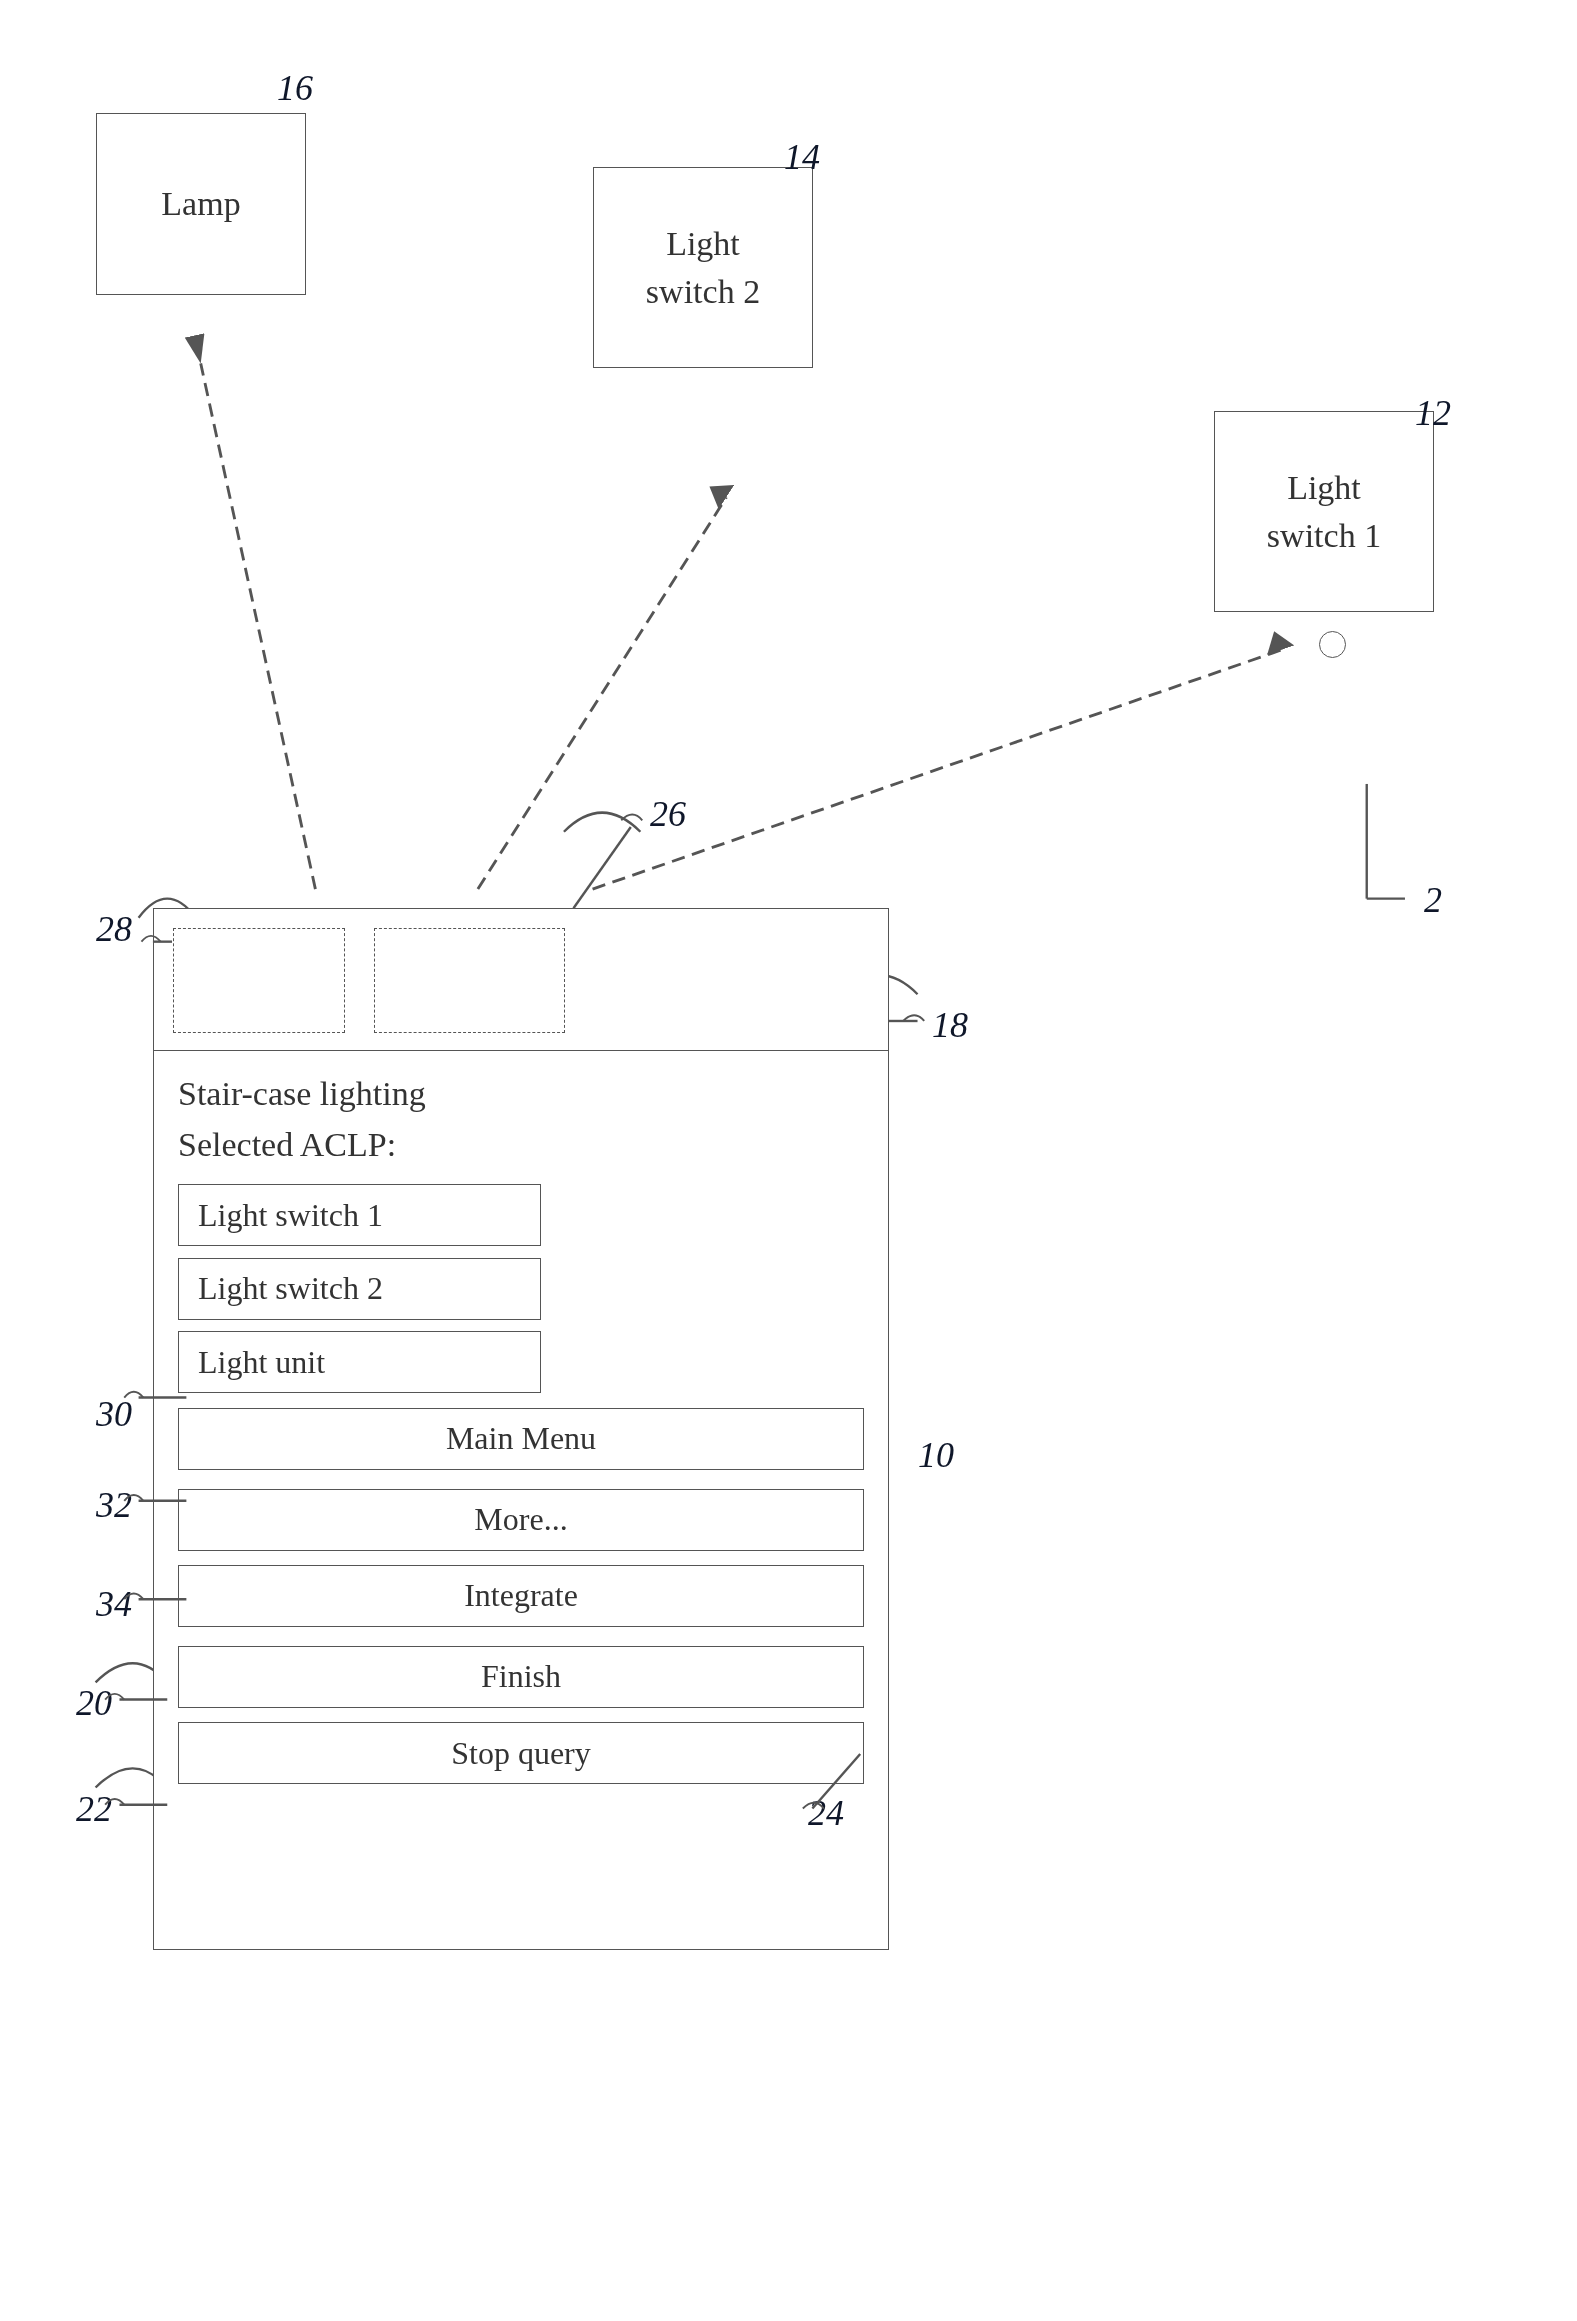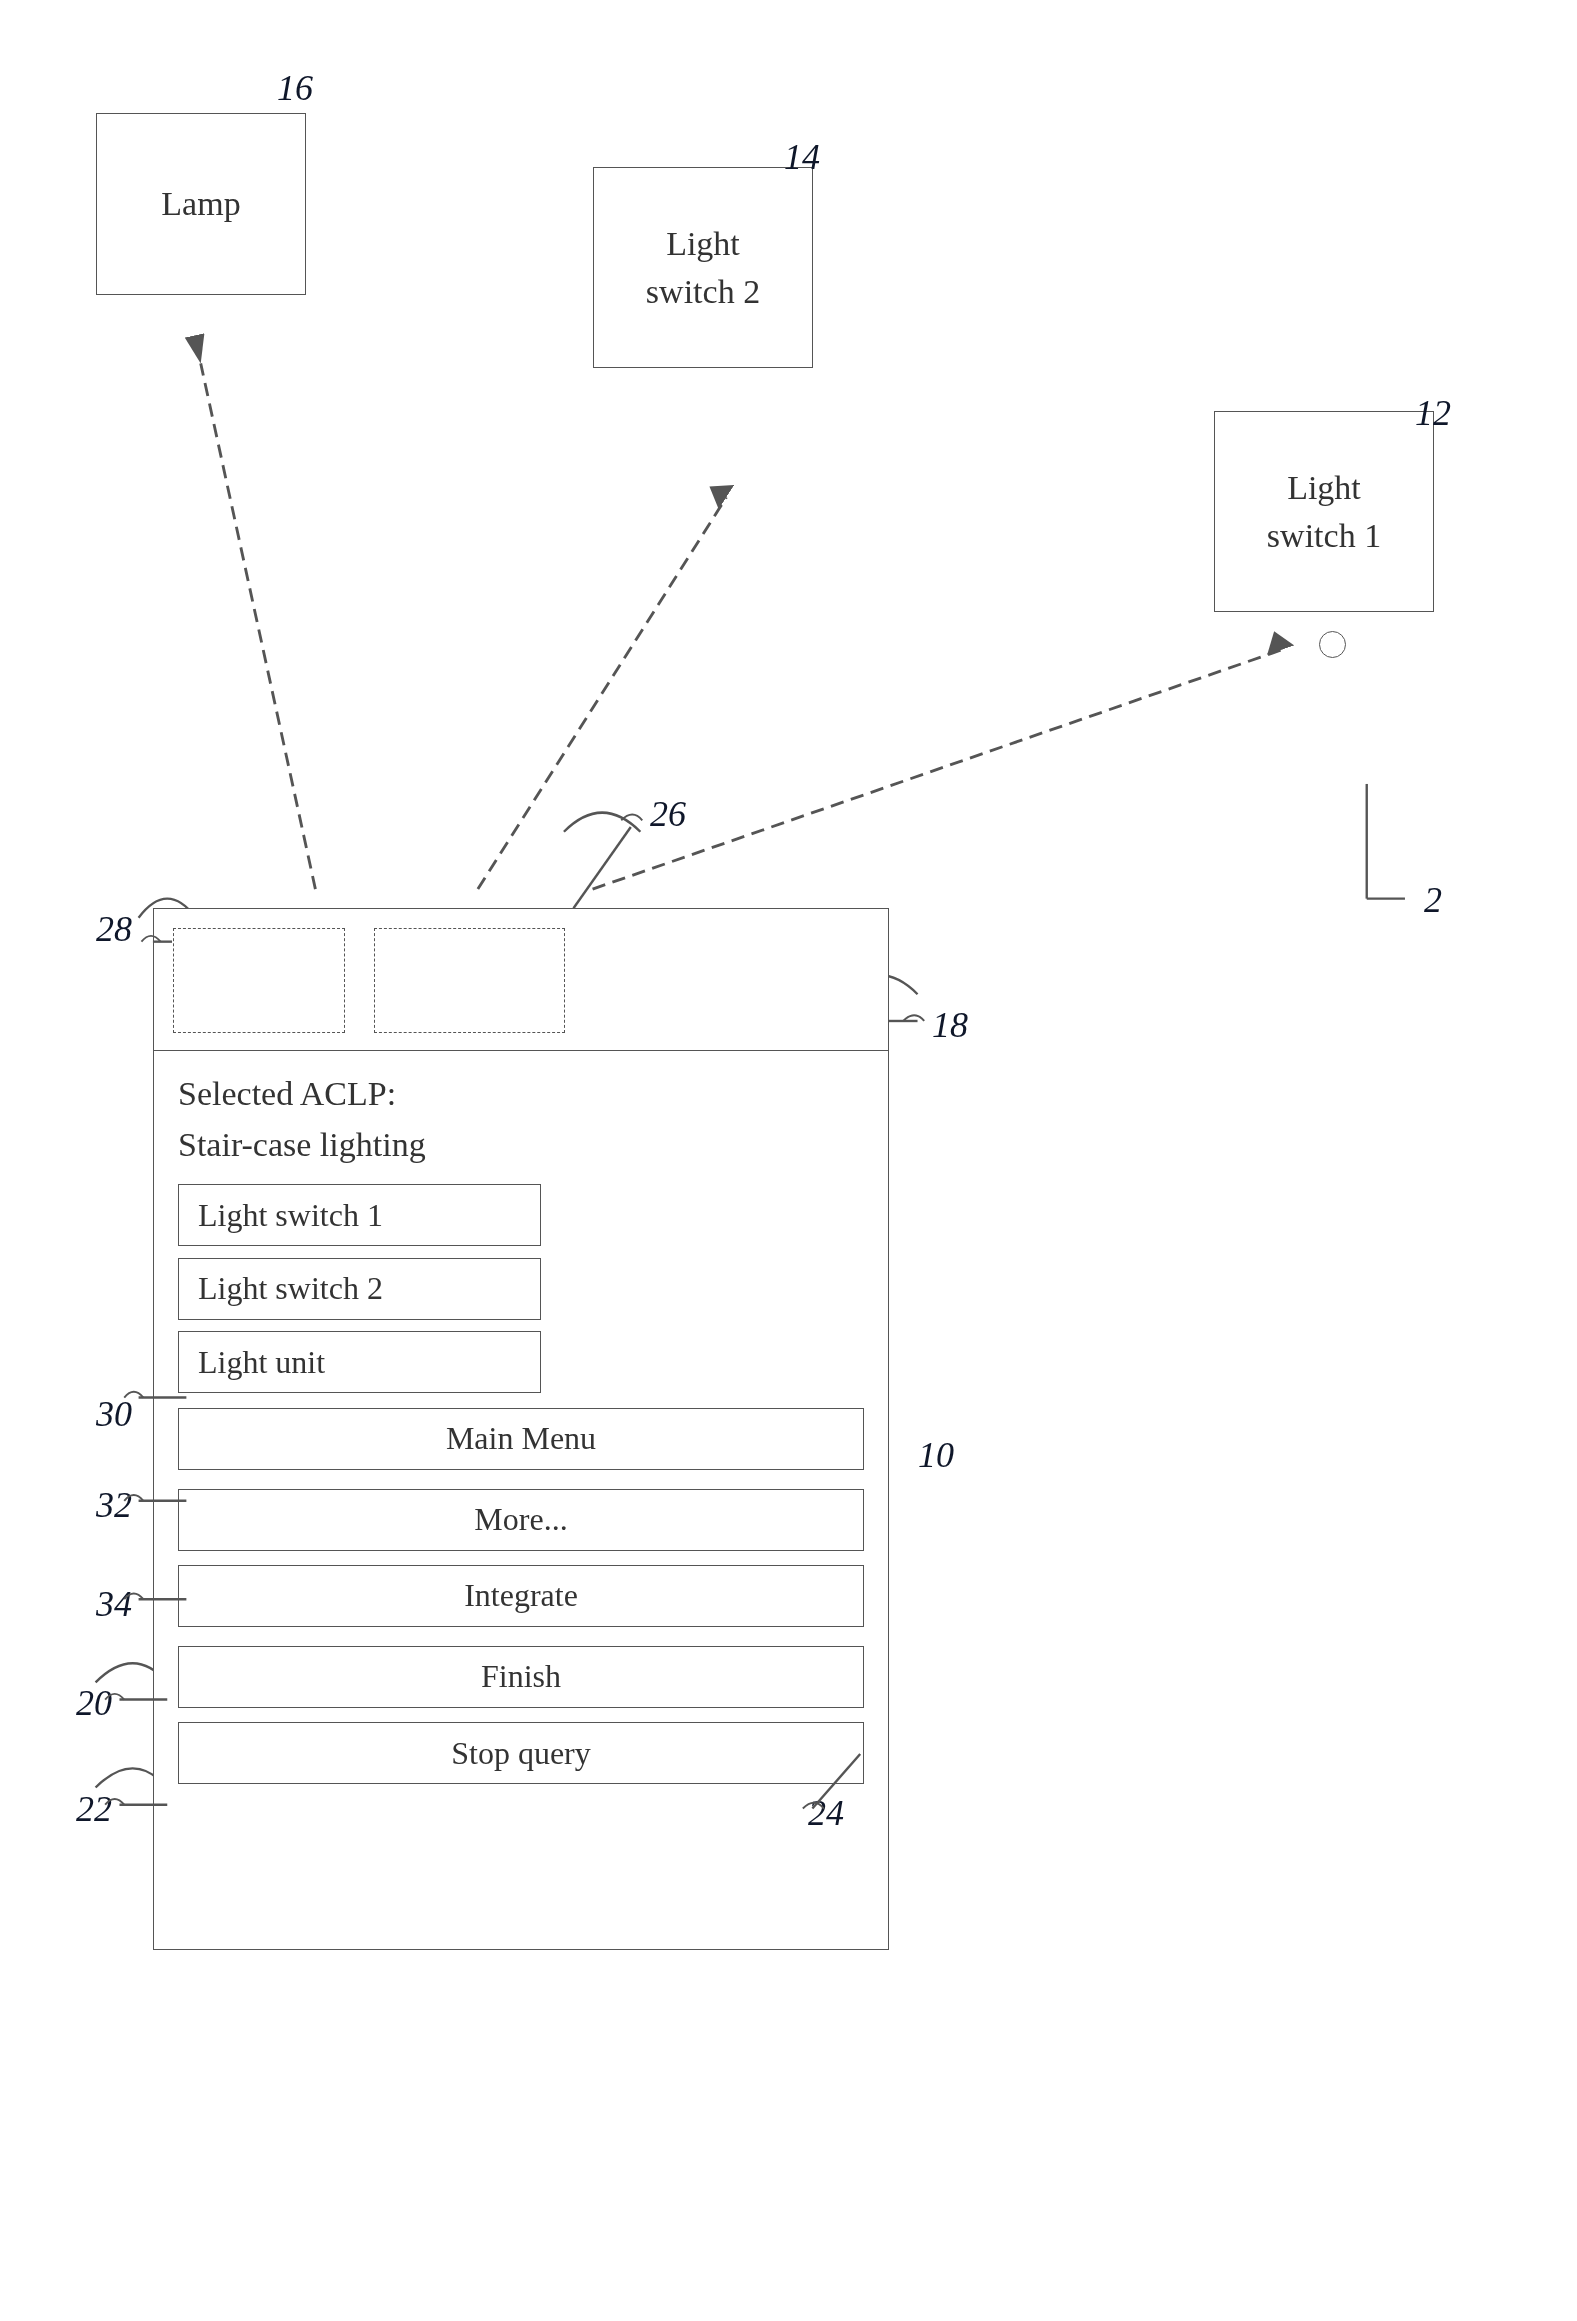--- a/index.html
+++ b/index.html
@@ -197,22 +197,22 @@
     <div class="panel-inner">
 
       <div class="panel-dashed-row">
         <div class="panel-dashed-box"></div>
         <div class="panel-dashed-box2"></div>
       </div>
 
       <div style="border-top:1.9px solid #555; margin:17px 0 0 0;"></div>
 
       <div class="panel-title-area">
+        <div style="font-size:34px;">Stair-case lighting</div>
         <div style="font-size:34px;">Selected ACLP:</div>
-        <div style="font-size:34px;">Stair-case lighting</div>
       </div>
 
 
       <div class="device-list">
         <div class="device-item">Light switch 1</div>
         <div class="device-item">Light switch 2</div>
         <div class="device-item">Light unit</div>
       </div>
 
       <div class="btn-row">

